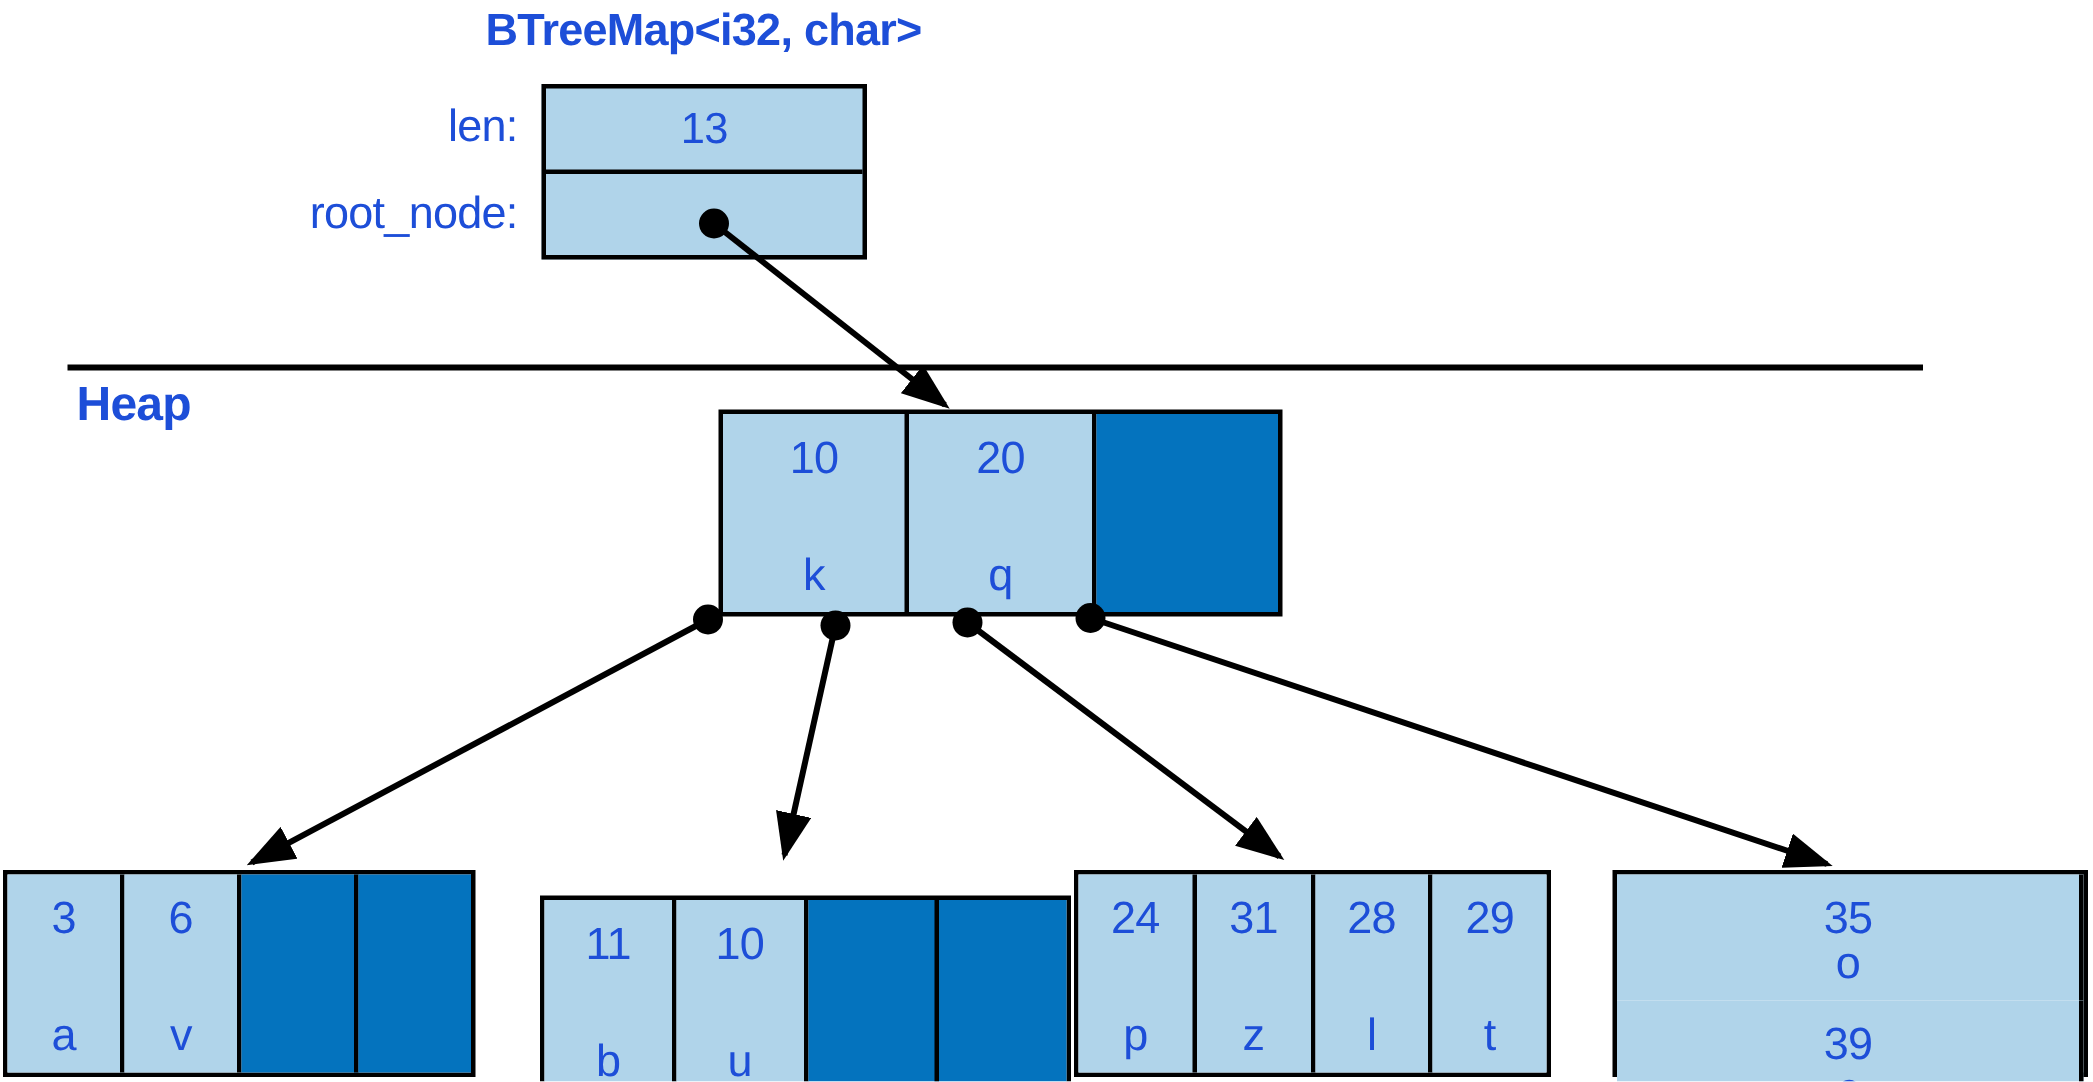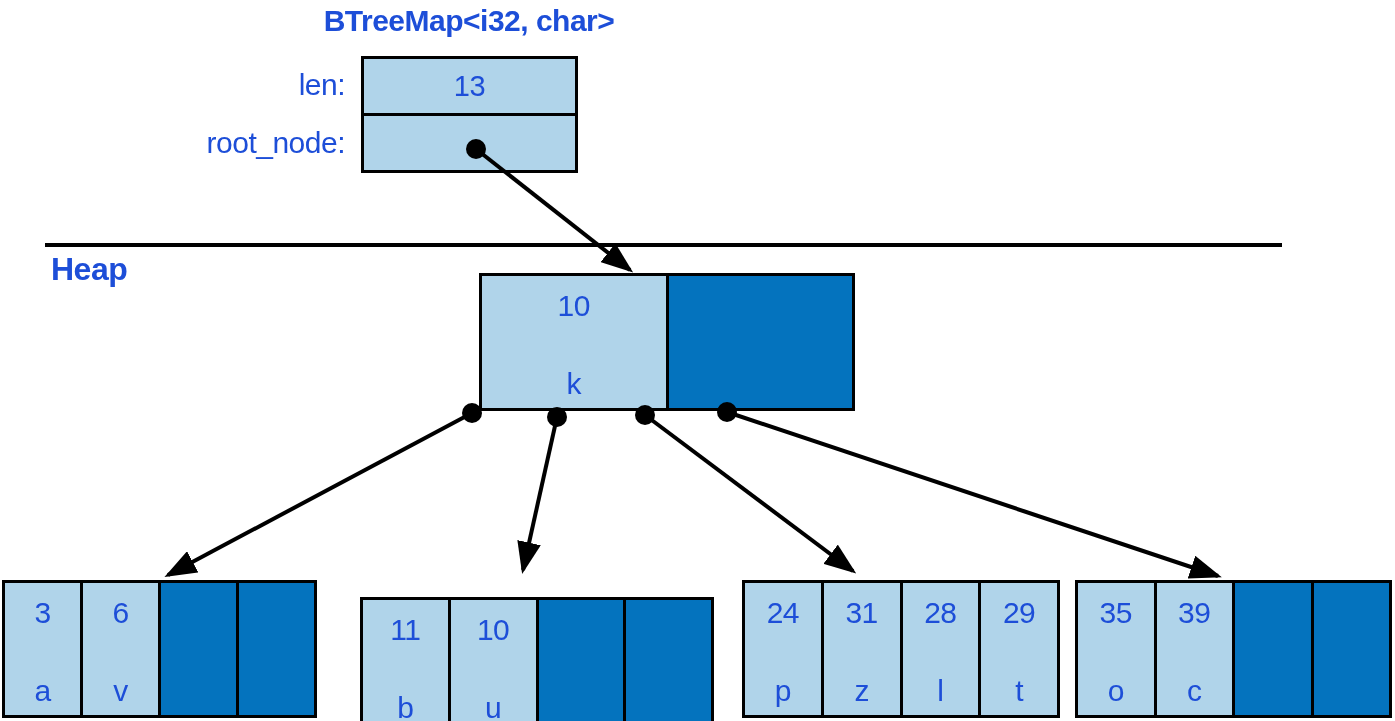--- a/index.html
+++ b/index.html
@@ -40,22 +40,22 @@
     display:flex; flex-direction:column; justify-content:space-between; align-items:center;
     padding:15px 0 9px 0;
   }
   .cell:last-child { border-right:none; }
   .cell.light { background:var(--light); }
   .cell.dark { background:var(--dark); }
   .key, .val { font-size:30px; line-height:1; }
   .node.root { left:479px; top:273px; width:376px; }
   .node.leaf1 { left:2px;    top:580px; width:315px; }
   .node.leaf2 { left:360px;  top:580px; width:354px;margin-top:17px; }
-  .node.leaf3 { left:716px;  top:580px; width:318px;margin-left:26px; }
-  .node.leaf4 { left:1075px; top:580px; width:317px; }
+  .node.leaf3 { left:716px;  top:580px; width:318px; }
+  .node.leaf4 { left:1075px; top:580px; width:317px;flex-direction:column; }
   
   .overlay { position:absolute; left:0; top:0; width:1395px; height:721px; pointer-events:none; }
 </style>
 </head>
 <body>
 
 <div class="canvas">
 
   <div class="title">BTreeMap&lt;i32, char&gt;</div>
 
@@ -69,20 +69,24 @@
     <div class="struct-row"></div>
   </div>
 
   <div class="heap-line"></div>
   <div class="heap-label">Heap</div>
 
   <div class="node root">
     <div class="cell light">
       <span class="key">10</span>
       <span class="val">k</span>
+    </div>
+    <div class="cell light">
+      <span class="key">20</span>
+      <span class="val">q</span>
     </div>
     <div class="cell dark"></div>
   </div>
 
   <div class="node leaf1">
     <div class="cell light">
       <span class="key">3</span>
       <span class="val">a</span>
     </div>
     <div class="cell light">

